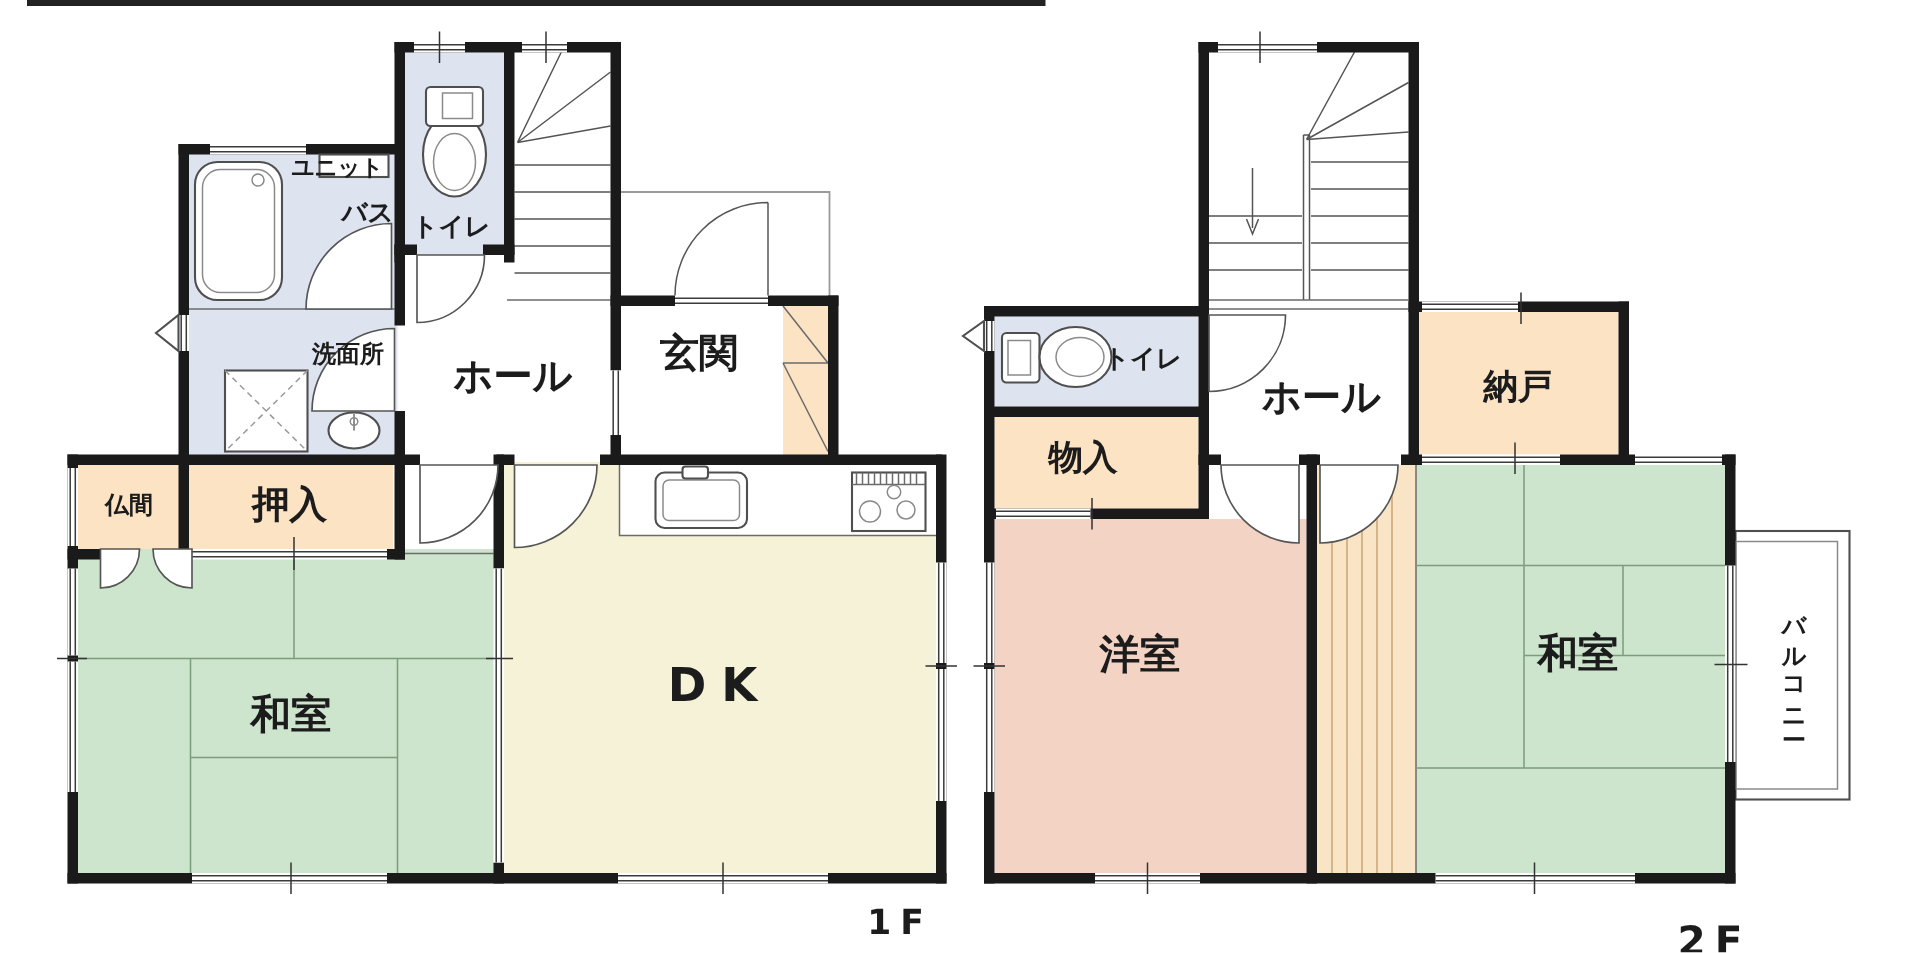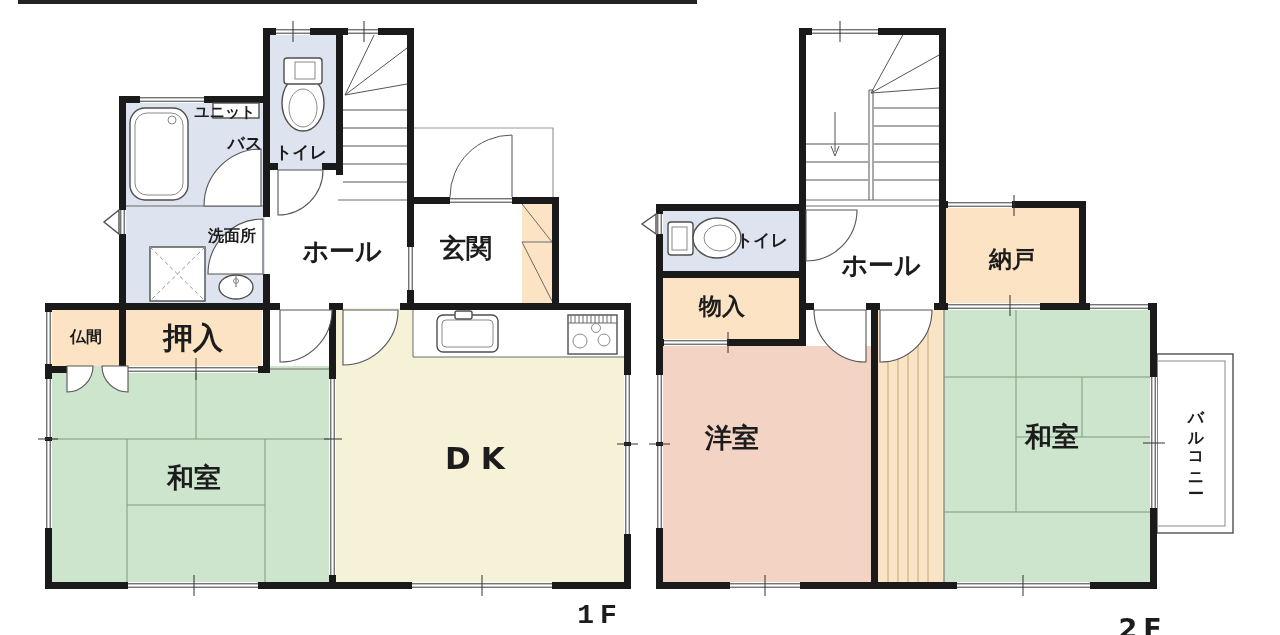--- a/index.html
+++ b/index.html
@@ -272,30 +272,30 @@
   </g>
 </svg>
 
 <div class="labels">
 
   <div class="lbl" style="left:301px;top:152px;font-size:17px;">トイレ</div>
   <div class="lbl" style="left:225px;top:112px;font-size:15px;">ユニット</div>
   <div class="lbl" style="left:221px;top:143px;font-size:17px;margin-left:24px;">バス</div>
   <div class="lbl" style="left:196px;top:236px;font-size:16px;margin-left:36px;">洗面所</div>
   <div class="lbl" style="left:342px;top:251px;font-size:26px;">ホール</div>
-  <div class="lbl" style="left:466px;top:248px;font-size:26px;">玄関</div>
+  <div class="lbl" style="left:466px;top:236px;font-size:26px;">玄関</div>
   <div class="lbl" style="left:86px;top:337px;font-size:16px;">仏間</div>
-  <div class="lbl" style="left:193px;top:338px;font-size:30px;">押入</div>
+  <div class="lbl" style="left:193px;top:338px;font-size:25px;font-family:Liberation Mono, monospace;">押入</div>
   <div class="lbl" style="left:194px;top:477px;font-size:27px;">和室</div>
   <div class="lbl" style="left:480px;top:458px;font-size:31px;letter-spacing:10px;">DK</div>
-  <div class="lbl" style="left:600px;top:616px;font-size:28px;letter-spacing:6px;font-family:Liberation Mono, monospace;">1F</div>
+  <div class="lbl" style="left:600px;top:616px;font-size:23px;letter-spacing:6px;">1F</div>
 
   <div class="lbl" style="left:762px;top:240px;font-size:17px;">トイレ</div>
   <div class="lbl" style="left:722px;top:306px;font-size:23px;">物入</div>
   <div class="lbl" style="left:881px;top:265px;font-size:26px;">ホール</div>
   <div class="lbl" style="left:1012px;top:259px;font-size:23px;text-align:right;">納戸</div>
-  <div class="lbl" style="left:732px;top:437px;font-size:27px;">洋室</div>
+  <div class="lbl" style="left:760px;top:437px;font-size:27px;">洋室</div>
   <div class="lbl" style="left:1052px;top:436px;font-size:27px;">和室</div>
   <div class="lbl vert" style="left:1196px;top:443px;font-size:16px;">バルコニー</div>
   <div class="lbl" style="left:1123px;top:628px;font-size:27px;letter-spacing:6px;margin-left:20px;">2F</div>
 </div>
 
 </div>
 
 </body></html>

